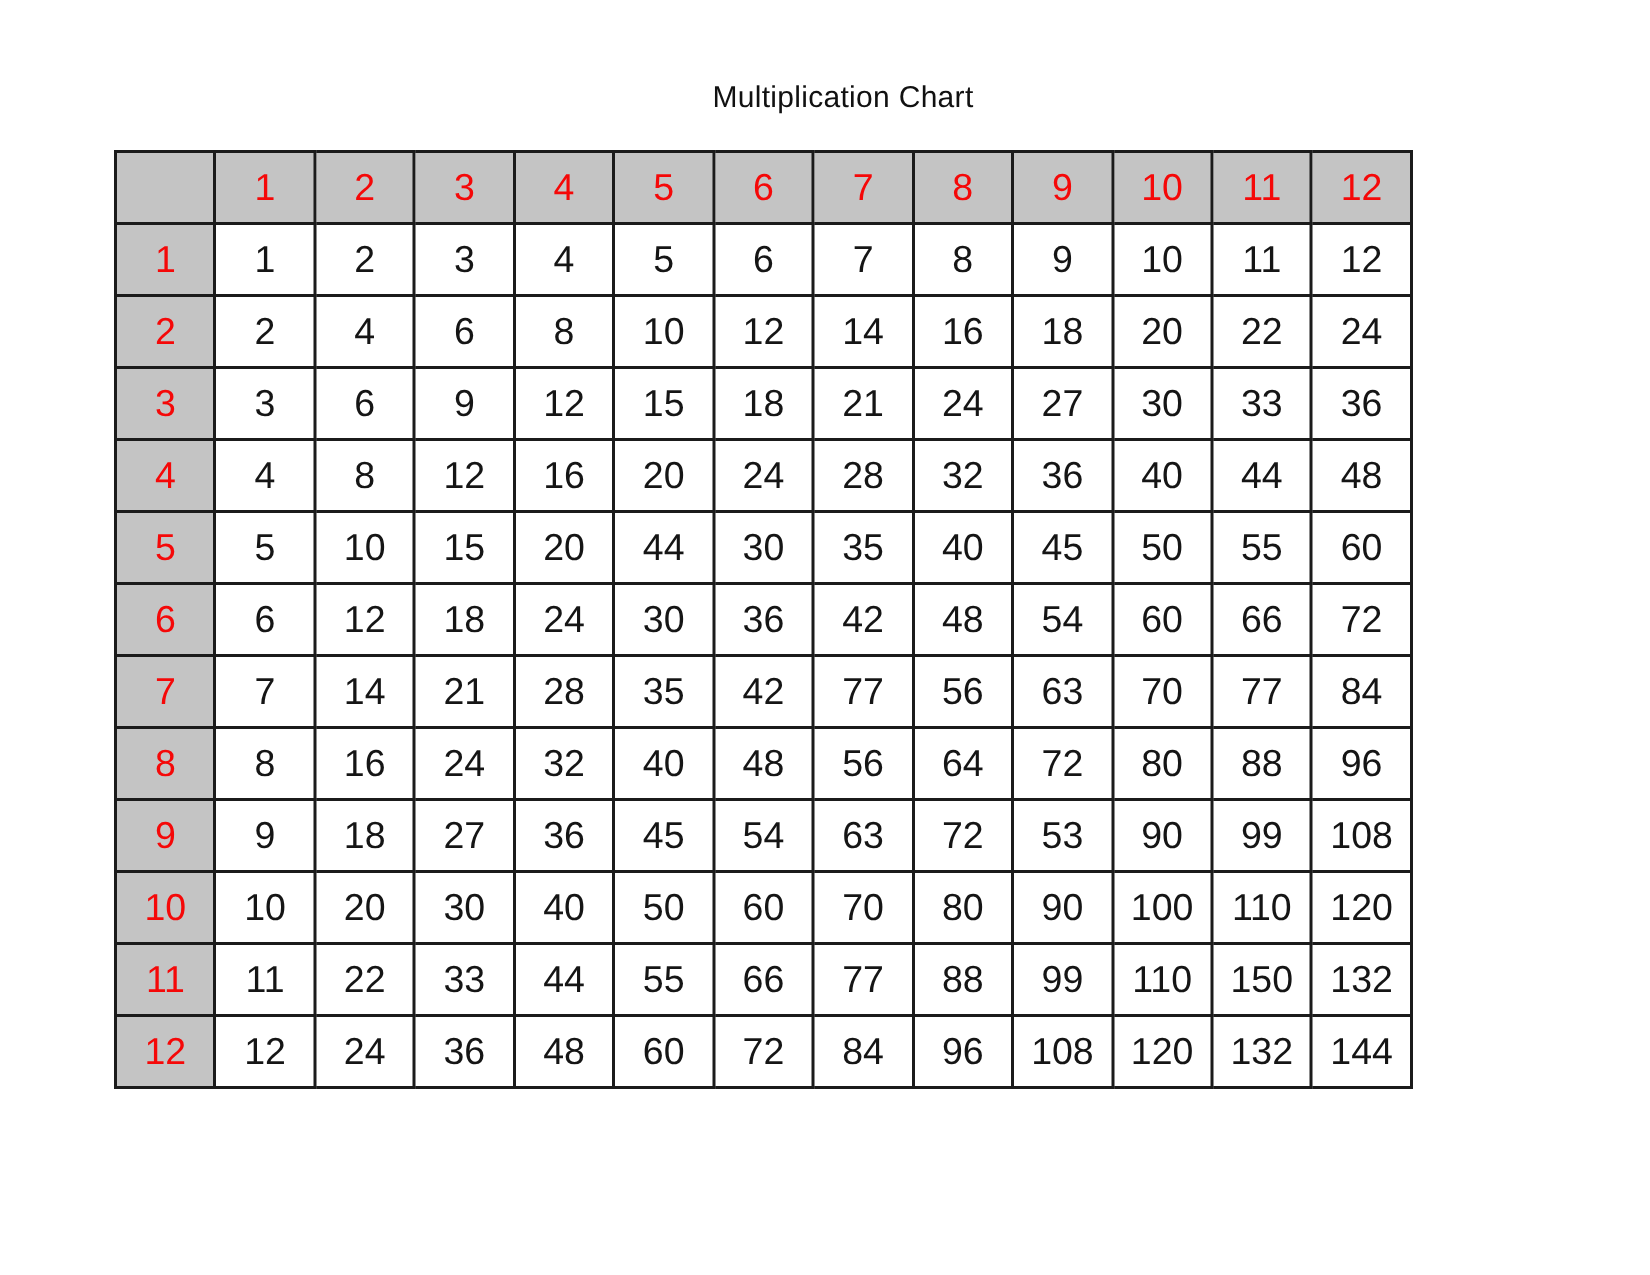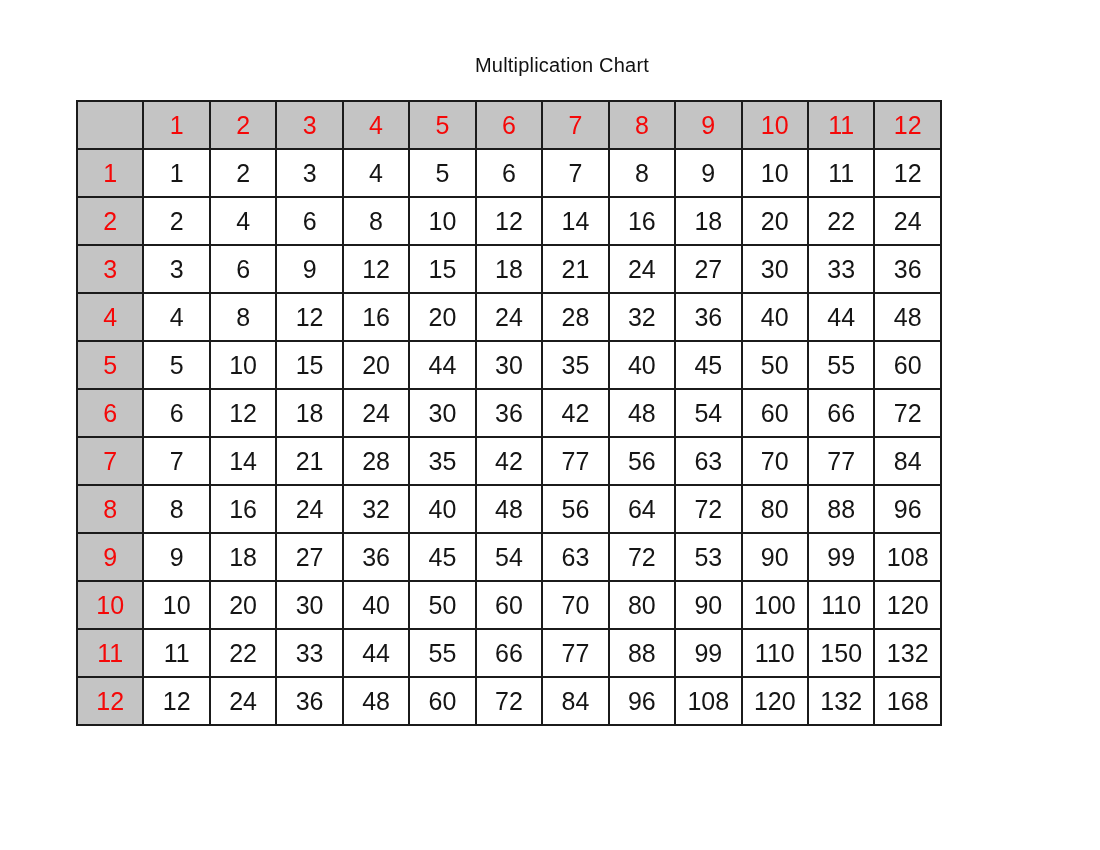--- a/index.html
+++ b/index.html
@@ -244,16 +244,16 @@
         <td>24</td>
         <td>36</td>
         <td>48</td>
         <td>60</td>
         <td>72</td>
         <td>84</td>
         <td>96</td>
         <td>108</td>
         <td>120</td>
         <td>132</td>
-        <td>168</td>
+        <td>144</td>
       </tr>
     </tbody>
 </table>
 
 </body></html>

